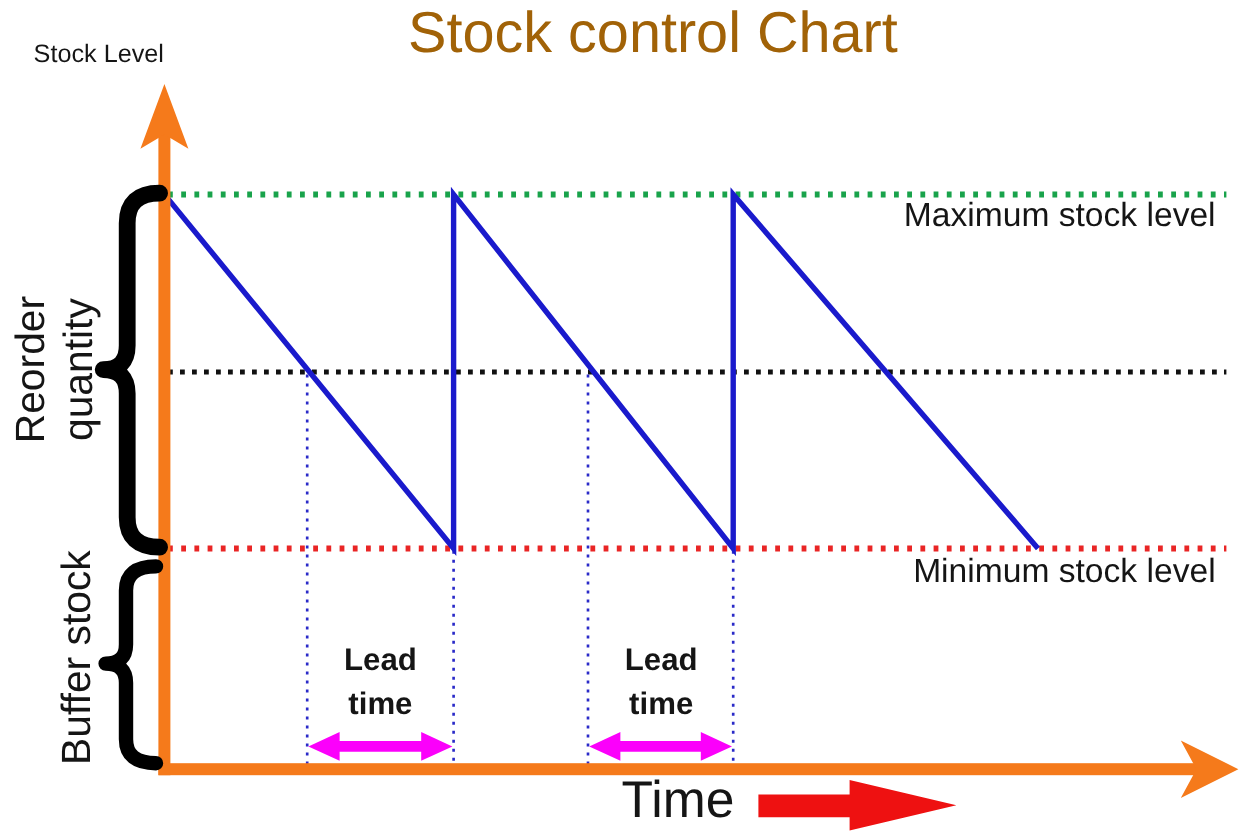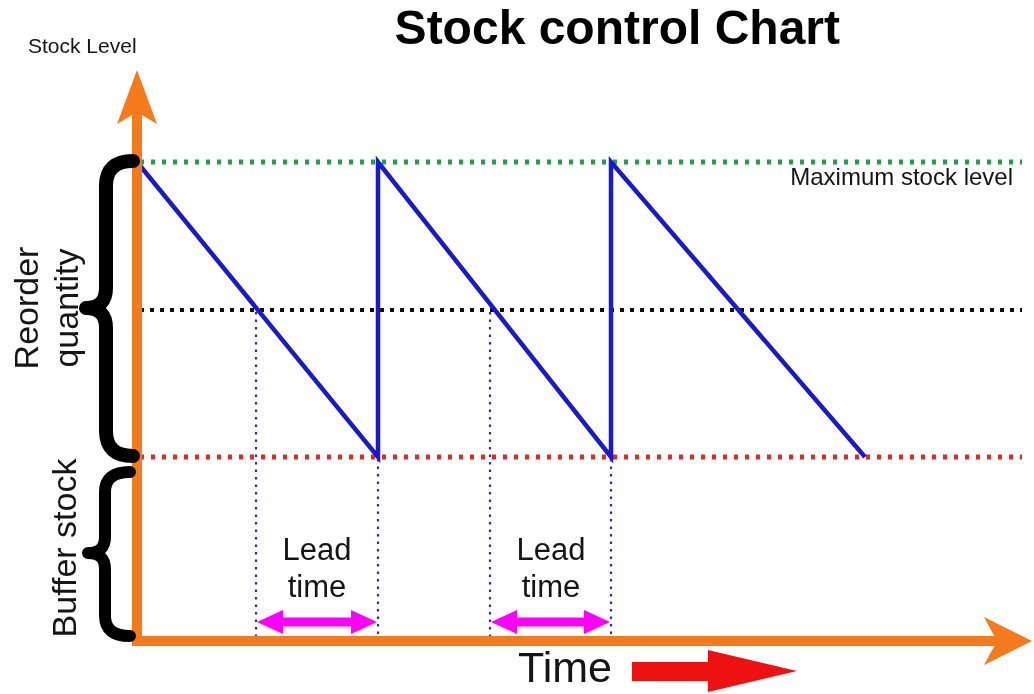--- a/index.html
+++ b/index.html
@@ -8,30 +8,30 @@
     width:1034px;height:694px;
     background:#ffffff;
     overflow:hidden;
     font-family:"Liberation Sans","DejaVu Sans",sans-serif;
     color:#151515;
   }
   #plot-svg{position:absolute;left:0;top:0;}
   .abs{position:absolute;}
   .title{
     left:340px;top:0px;width:500px;
-    font-size:48px;font-weight:bold;
-    text-align:right;letter-spacing:0px;color:#000000;
+    font-size:48px;font-weight:normal;
+    text-align:left;letter-spacing:0px;color:#a16207;
   }
   .ylab{left:28px;top:34px;font-size:21px;}
   .xlab{left:518px;top:643px;font-size:43px;}
-  .rightlab{font-size:24px;text-align:right;}
+  .rightlab{font-size:28px;text-align:right;}
   .maxlab{right:21px;top:163px;}
   .reolab{right:24px;top:312px;}
   .minlab{right:21px;top:460px;}
-  .leadlab{width:120px;top:531px;text-align:center;font-size:31px;line-height:37px;}
+  .leadlab{width:120px;top:531px;text-align:center;font-size:26px;line-height:37px;font-weight:bold;}
   .lead1{left:257px;}
   .lead2{left:491px;}
   .rot{transform:rotate(-90deg);text-align:center;}
   .reorderqty{left:-114px;top:268px;width:320px;height:80px;font-size:34px;line-height:40px;}
   .bufferstock{left:-56px;top:526px;width:240px;height:44px;font-size:34px;line-height:44px;}
 </style>
 </head>
 <body>
 
 <div id="canvas">
@@ -71,20 +71,21 @@
 
     <polygon points="632,662 708,662 708,650 797,671 708,692 708,681 632,681" fill="#ee1111"></polygon>
   </svg>
 
   <div class="abs title">Stock control Chart</div>
 
   <div class="abs ylab">Stock Level</div>
   <div class="abs xlab">Time</div>
 
   <div class="abs rightlab maxlab">Maximum stock level</div>
+  <div class="abs rightlab minlab">Minimum stock level</div>
 
   <div class="abs leadlab lead1">
     <div>Lead</div>
     <div>time</div>
   </div>
   <div class="abs leadlab lead2">
     <div>Lead</div>
     <div>time</div>
   </div>
 

